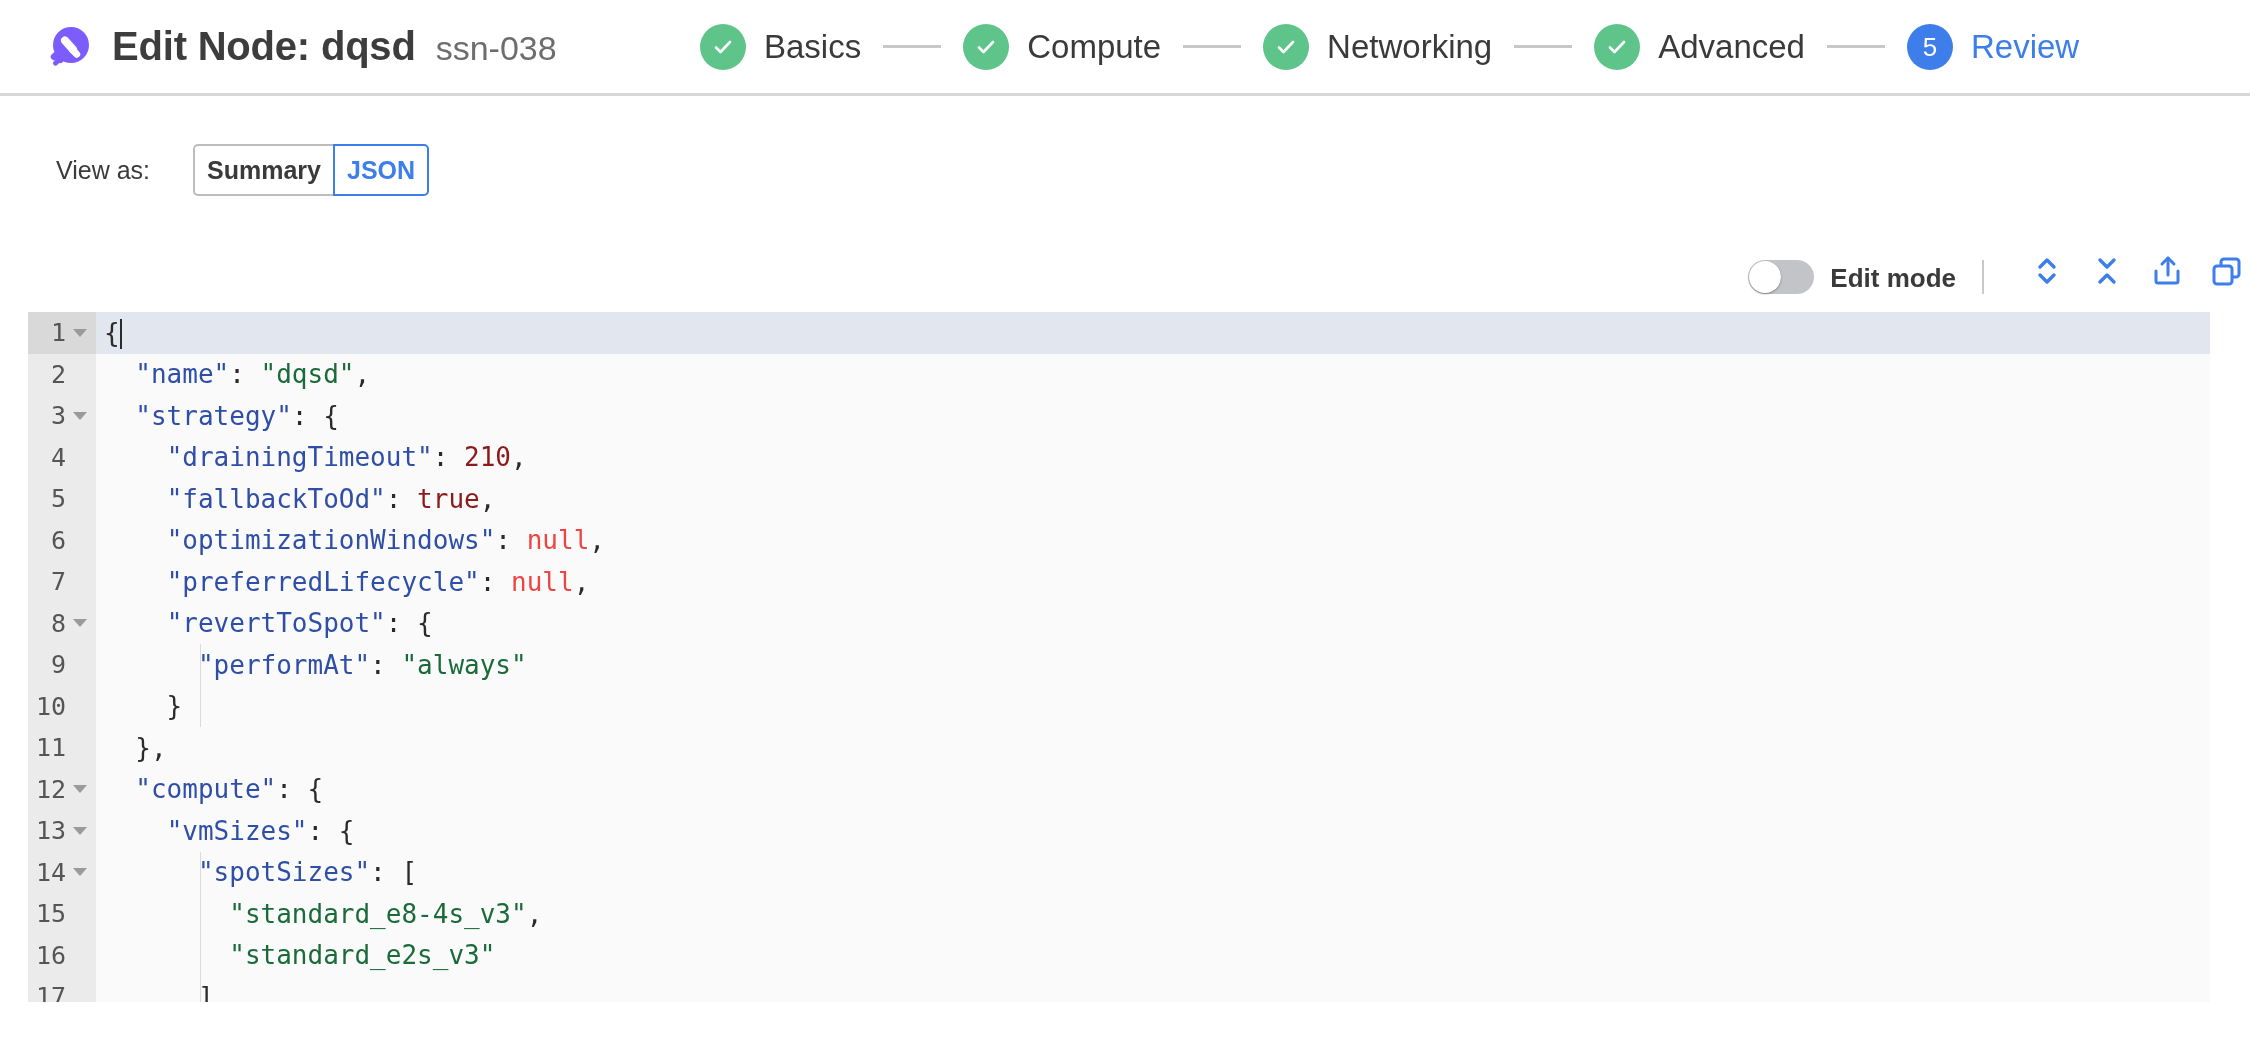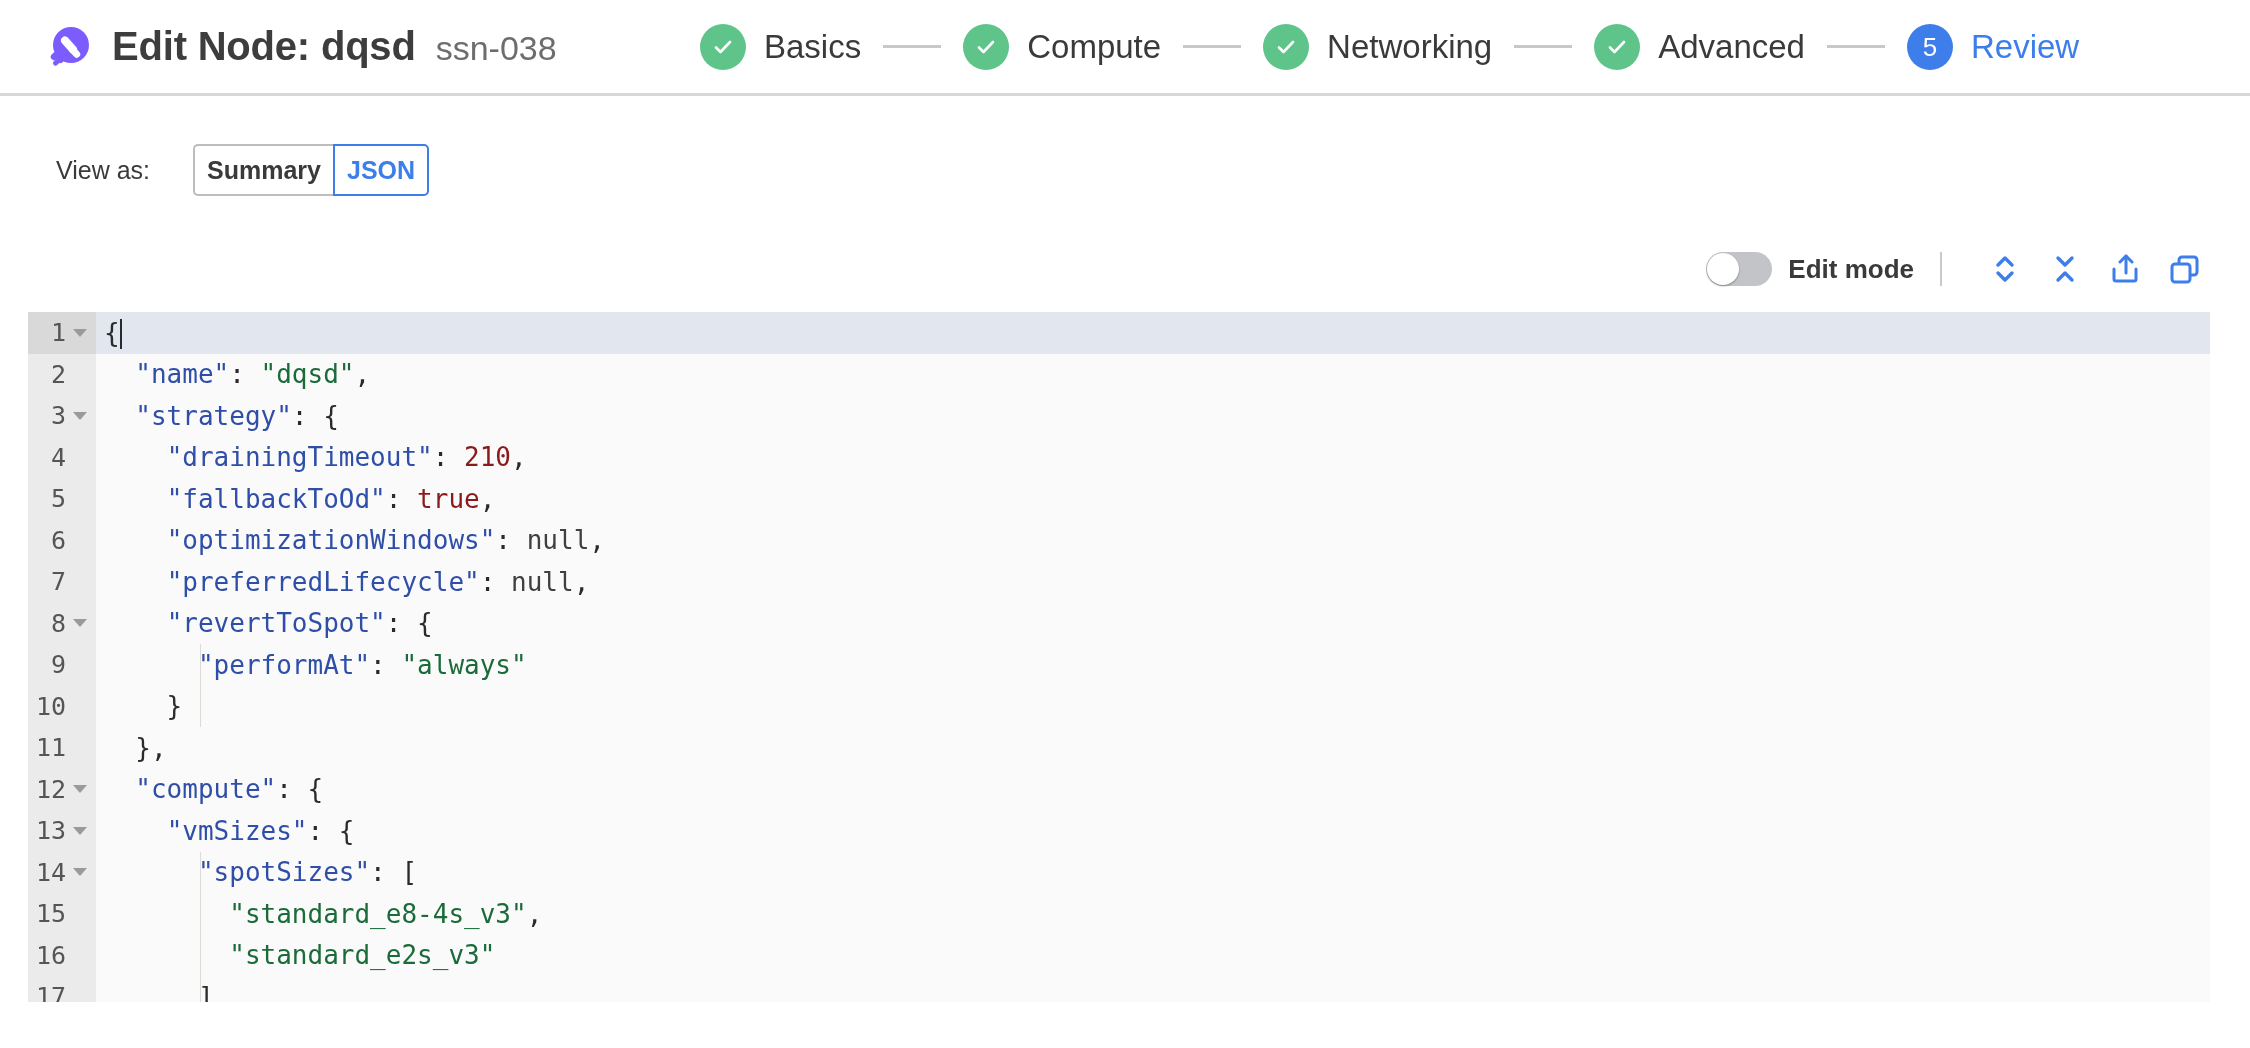--- a/index.html
+++ b/index.html
@@ -112,23 +112,22 @@
     background: #ffffff;
     cursor: pointer;
     border: 2px solid #bdbdbd;
   }
   .seg-btn.first { border-radius: 5px 0 0 5px; color: #3a3a3a; border-right: none; }
   .seg-btn.last  { border-radius: 0 5px 5px 0; color: #3d7eea; border: 2px solid #3d7eea; }
 
   
   .editor-toolbar {
     display: flex;
-    align-items: center;
+    align-items: flex-end;
     justify-content: flex-end;
-    padding-right: 42px;
     margin-top: 48px;
     height: 50px;
   }
   .toggle {
     width: 66px; height: 34px;
     border-radius: 17px;
     background: #c2c4c7;
     position: relative;
     cursor: pointer;
     flex: 0 0 66px;
@@ -213,21 +212,21 @@
     font-size: 26px;
     white-space: pre;
     padding-left: 8px;
     position: relative;
   }
   .code-row.active { background: #e1e6ef; }
   .tok-key  { color: #2f4ea8; }
   .tok-str  { color: #1b6b3a; }
   .tok-num  { color: #8b1a1a; }
   .tok-bool { color: #8b1a1a; }
-  .tok-null { color: #404040; }
+  .tok-null { color: #ef4444; }
   .tok-punc { color: #2a2a2a; }
   .caret {
     display: inline-block;
     width: 2px;
     height: 30px;
     background: #2a2a2a;
     vertical-align: middle;
     position: relative;
     top: 1px;
   }

